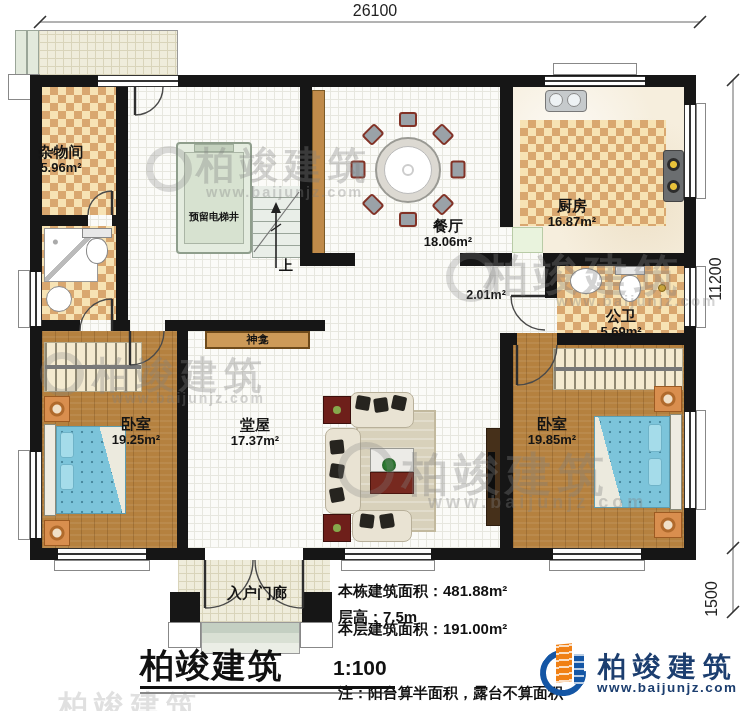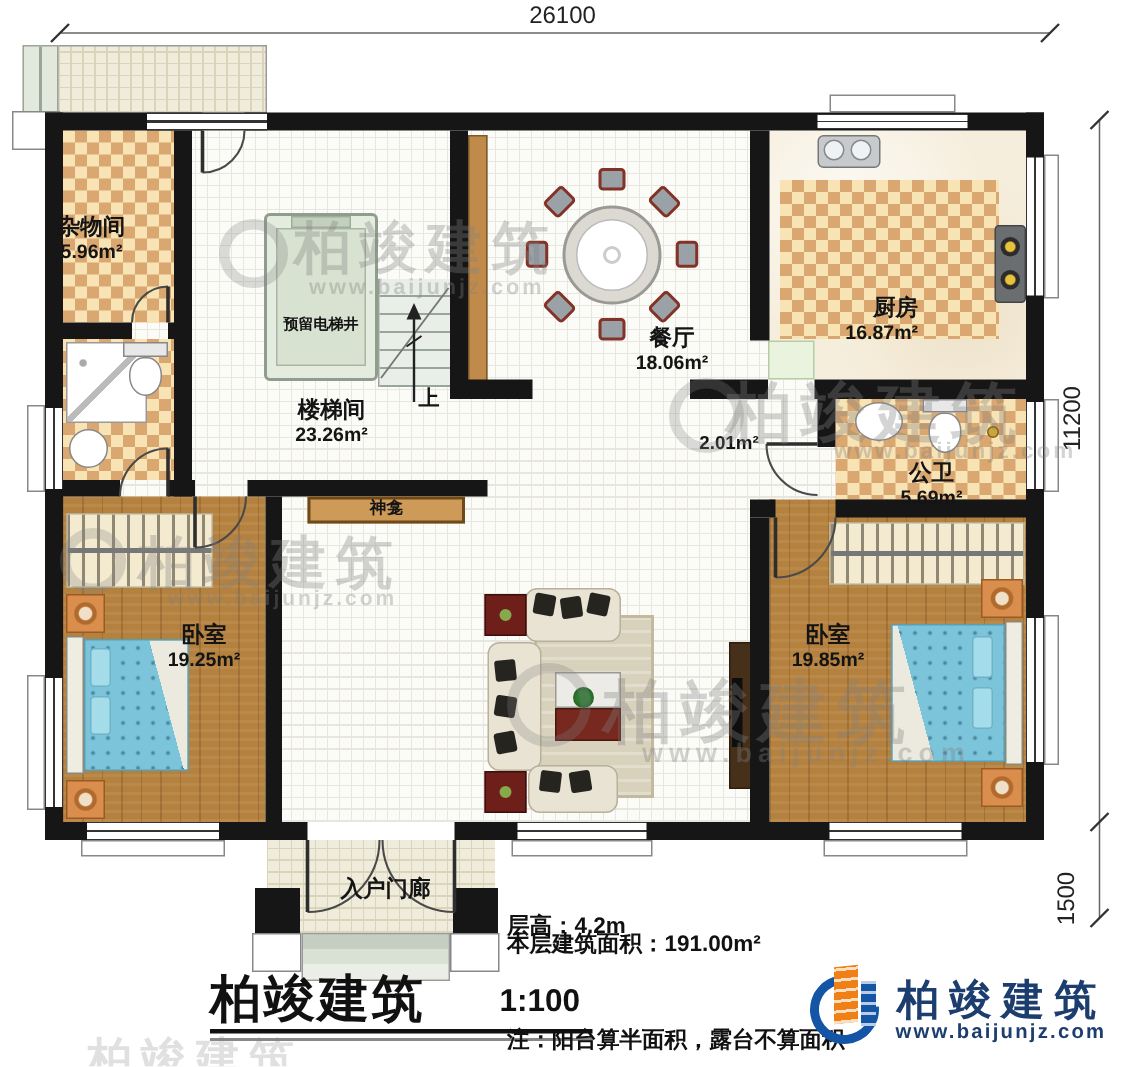--- a/index.html
+++ b/index.html
@@ -187,42 +187,42 @@
   <div class="wall" style="left:170px;top:592px;width:30px;height:30px;"></div>
   <div class="wall" style="left:302px;top:592px;width:30px;height:30px;"></div>
   <div class="abs" style="left:168px;top:622px;width:33px;height:26px;background:#fff;border:1px solid #888;z-index:9;"></div>
   <div class="abs" style="left:300px;top:622px;width:33px;height:26px;background:#fff;border:1px solid #888;z-index:9;"></div>
   <div class="abs" style="left:201px;top:622px;width:99px;height:32px;border:1px solid #999;z-index:8;background:linear-gradient(to bottom,#c4cfc2 0 33%,#d9e0d4 33% 66%,#ebeee6 66%);"></div>
 
   <div class="lbl" style="left:21px;top:144px;width:80px;">
     <span>杂物间</span>
     <span class="ar">5.96m²</span>
   </div>
-  <div class="lbl" style="left:176px;top:266px;width:90px;">
-    <span>楼梯间</span>
-    <span class="ar">23.26m²</span>
-  </div>
   <div class="lbl" style="left:408px;top:218px;width:80px;">
     <span>餐厅</span>
     <span class="ar">18.06m²</span>
   </div>
-  <div class="lbl" style="left:532px;top:198px;width:80px;text-align:right;">
+  <div class="lbl" style="left:532px;top:198px;width:80px;">
     <span>厨房</span>
     <span class="ar">16.87m²</span>
   </div>
   <div class="lbl" style="left:446px;top:289px;width:80px;font-size:12.5px;">
     <span>2.01m²</span>
   </div>
   <div class="lbl" style="left:581px;top:308px;width:80px;z-index:22;">
     <span>公卫</span>
     <span class="ar">5.69m²</span>
   </div>
   <div class="lbl" style="left:96px;top:416px;width:80px;">
     <span>卧室</span>
     <span class="ar">19.25m²</span>
+  </div>
+  <div class="lbl" style="left:215px;top:417px;width:80px;">
+    <span>堂屋</span>
+    <span class="ar">17.37m²</span>
   </div>
   <div class="lbl" style="left:512px;top:416px;width:80px;">
     <span>卧室</span>
     <span class="ar">19.85m²</span>
   </div>
   <div class="lbl" style="left:197px;top:585px;width:120px;font-size:15px;z-index:22;">入户门廊</div>
 
   <div class="dimtxt" style="left:325px;top:2px;width:100px;">26100</div>
   <div class="dimtxt" style="left:683px;top:270px;width:66px;transform:rotate(-90deg);">11200</div>
   <div class="dimtxt" style="left:681px;top:590px;width:62px;transform:rotate(-90deg);">1500</div>
@@ -270,21 +270,22 @@
   <div class="wm-g" style="left:338px;top:442px;width:56px;height:56px;"></div>
   <div class="wm" style="left:402px;top:444px;font-size:46px;">柏竣建筑</div>
   <div class="wm wm-url" style="left:428px;top:492px;font-size:18px;letter-spacing:4px;">www.baijunjz.com</div>
   <div class="wm" style="left:58px;top:686px;font-size:30px;color:rgba(130,130,130,.25);">柏竣建筑</div>
 
   <div class="abs" style="left:140px;top:643px;z-index:22;font-size:34px;font-weight:bold;color:#111;letter-spacing:2px;">柏竣建筑</div>
   <div class="abs" style="left:333px;top:656px;z-index:22;font-size:21px;font-weight:bold;color:#111;">1:100</div>
   <div class="abs" style="left:140px;top:686px;width:255px;height:3px;background:#111;z-index:22;"></div>
   <div class="abs" style="left:140px;top:692px;width:255px;height:2px;background:#888;z-index:22;"></div>
 
-  <div class="info-line" style="top:608px;">层高：4.2m</div>
+  <div class="info-line" style="top:582px;">本栋建筑面积：481.88m²</div>
+  <div class="info-line" style="top:608px;">层高：7.5m</div>
   <div class="info-line" style="top:620px;">本层建筑面积：191.00m²</div>
   <div class="info-line" style="top:684px;">注：阳台算半面积，露台不算面积</div>
 
   <div class="abs" style="left:540px;top:650px;width:46px;height:46px;border:6px solid #1456a5;border-radius:50%;border-top-color:transparent;transform:rotate(40deg);z-index:23;"></div>
   <div class="abs" style="left:556px;top:644px;width:16px;height:38px;background:#f08015;z-index:24;background-image:repeating-linear-gradient(0deg,rgba(255,255,255,.75) 0 2px,transparent 2px 7px);transform:skewY(-6deg);"></div>
   <div class="abs" style="left:574px;top:654px;width:10px;height:30px;background:#1456a5;z-index:24;background-image:repeating-linear-gradient(0deg,rgba(255,255,255,.7) 0 2px,transparent 2px 7px);"></div>
   <div class="abs" style="left:598px;top:648px;z-index:23;font-size:28px;font-weight:bold;color:#1c3e6f;letter-spacing:7px;white-space:nowrap;">柏竣建筑</div>
   <div class="abs" style="left:597px;top:680px;z-index:23;font-size:13.5px;font-weight:bold;color:#1c3e6f;letter-spacing:1.5px;white-space:nowrap;">www.baijunjz.com</div>
 
 </div>

